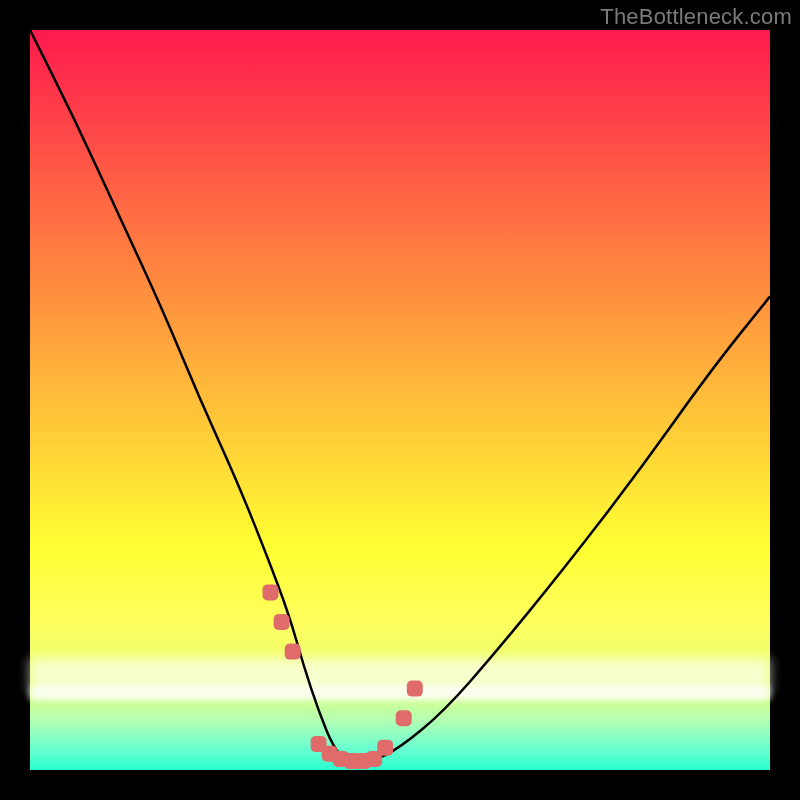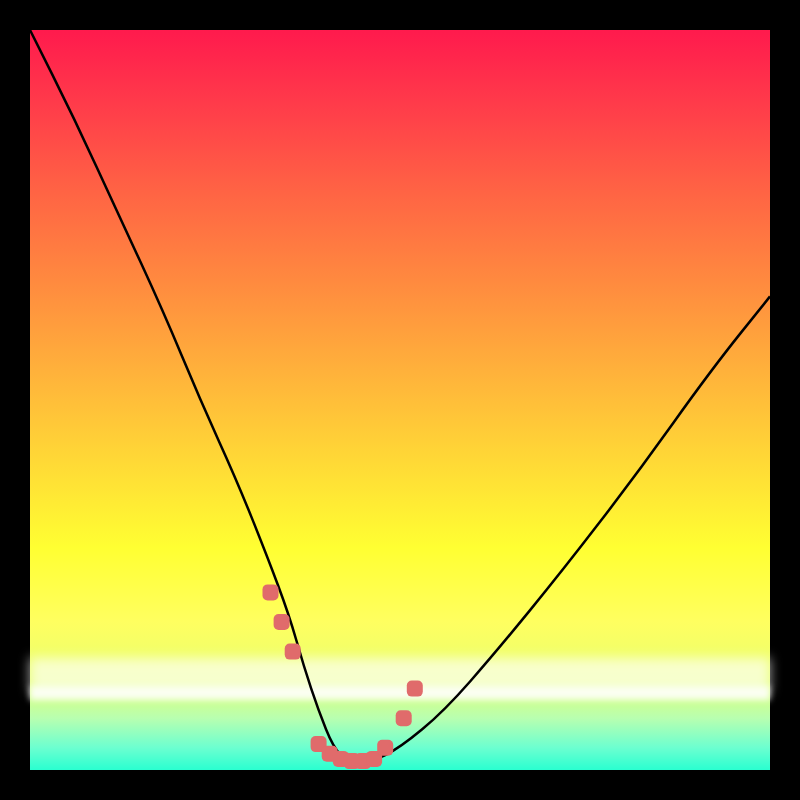--- a/index.html
+++ b/index.html
@@ -74,20 +74,21 @@
     color: #7a7a7a;
     font-size: 22px;
     font-weight: 500;
     letter-spacing: 0.2px;
   }
 </style>
 </head>
 <body>
 
 <div class="outer">
+  <div class="watermark">TheBottleneck.com</div>
 
   <div class="plot-area">
     <div class="gradient-bg"></div>
     <div class="white-band"></div>
     <div class="white-band2"></div>
     <svg class="curve" viewBox="0 0 740 740" preserveAspectRatio="none">
       <path id="main-curve" fill="none" stroke="#000000" stroke-width="2.5" d="M 0.0 0.0 Q 0.0 0.0 22.2 44.4 Q 44.4 88.8 66.6 136.9 Q 88.8 185.0 111.0 233.1 Q 133.2 281.2 151.7 325.6 Q 170.2 370.0 188.7 410.7 Q 207.2 451.4 222.0 488.4 Q 236.8 525.4 247.9 555.0 Q 259.0 584.6 266.4 610.5 Q 273.8 636.4 281.2 658.6 Q 288.6 680.8 296.0 699.3 Q 303.4 717.8 310.8 725.2 Q 318.2 732.6 329.3 732.6 Q 340.4 732.6 355.2 725.2 Q 370.0 717.8 392.2 699.3 Q 414.4 680.8 440.3 651.2 Q 466.2 621.6 499.5 580.9 Q 532.8 540.2 569.8 492.1 Q 606.8 444.0 643.8 392.2 Q 680.8 340.4 710.4 303.4 T 740.0 266.4"></path>
       <g id="markers">
           <rect x="232.5" y="554.4" width="16" height="16" rx="5" ry="5" fill="#e06b6b"></rect>
           <rect x="243.6" y="584.0" width="16" height="16" rx="5" ry="5" fill="#e06b6b"></rect>

